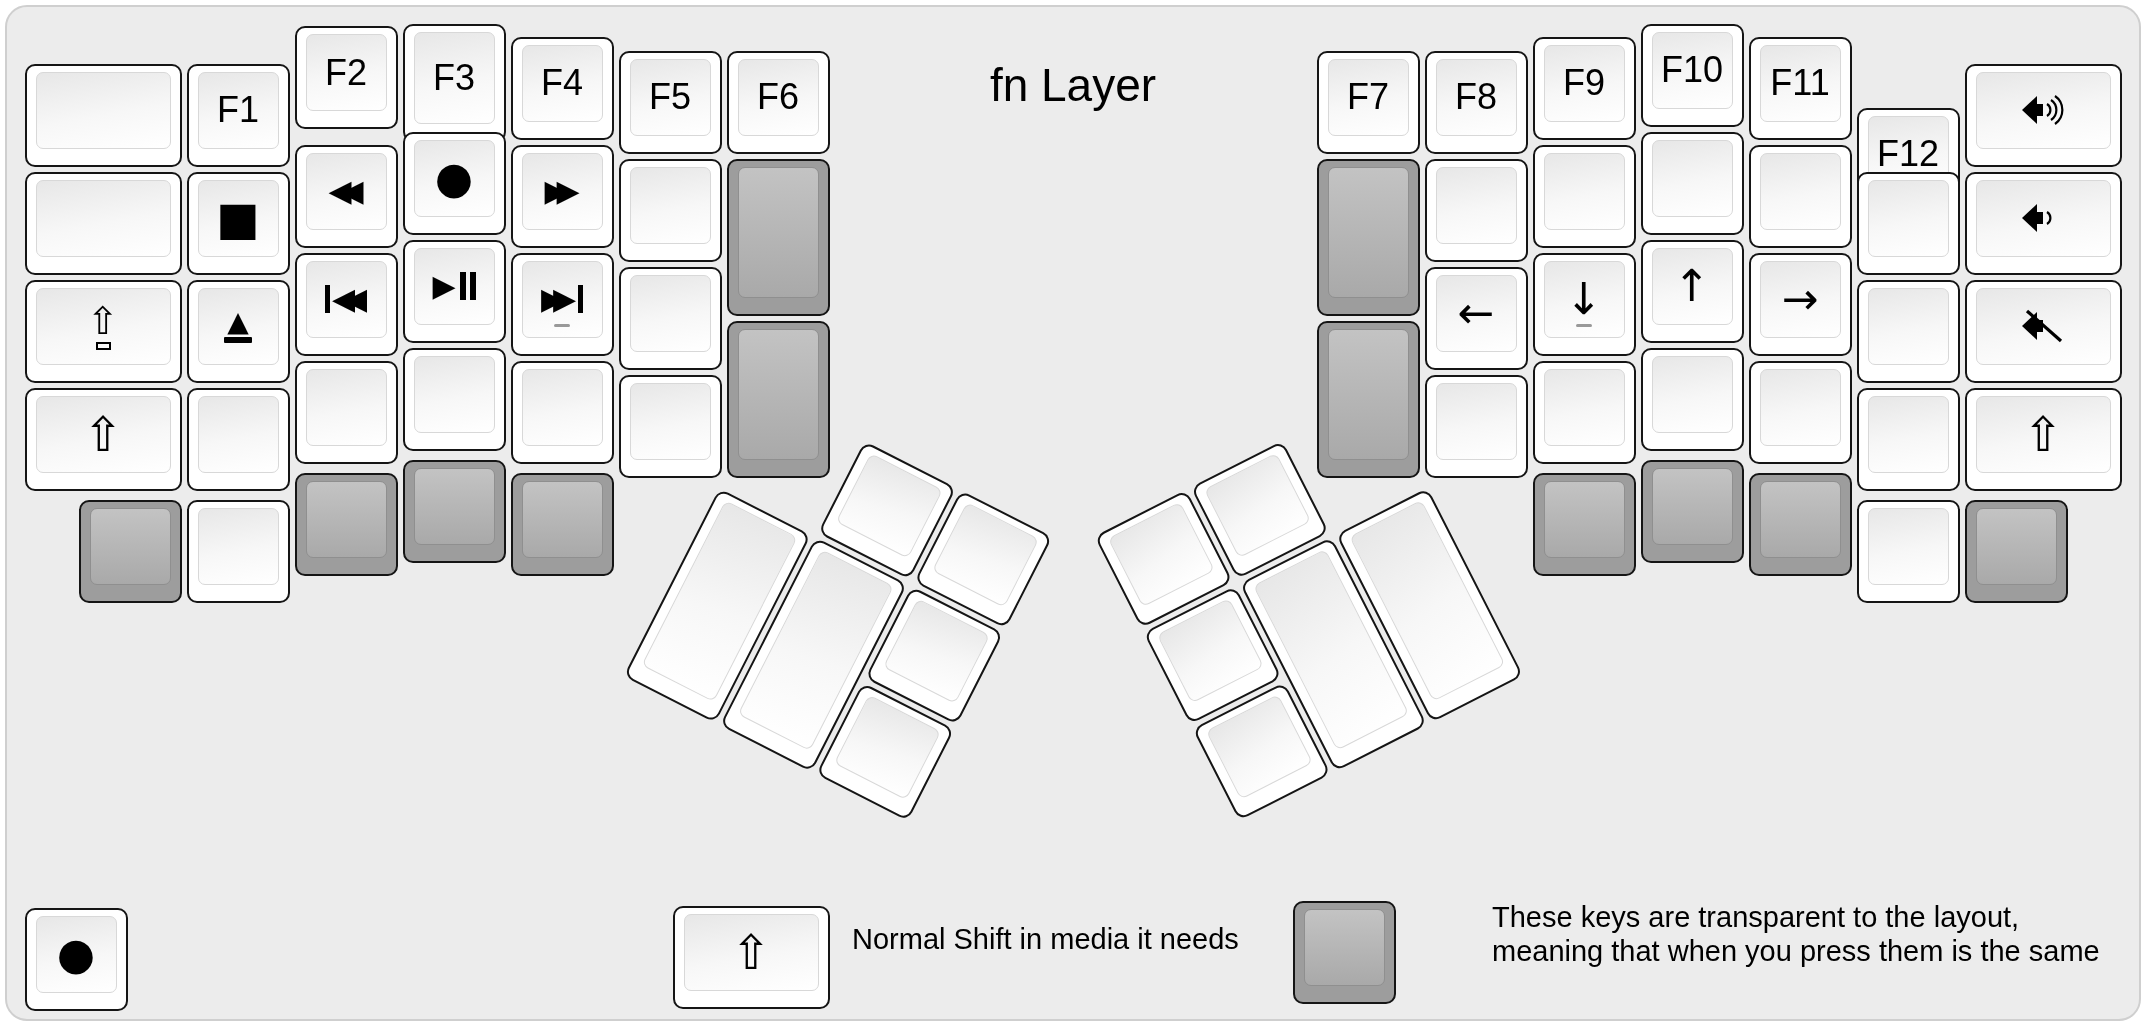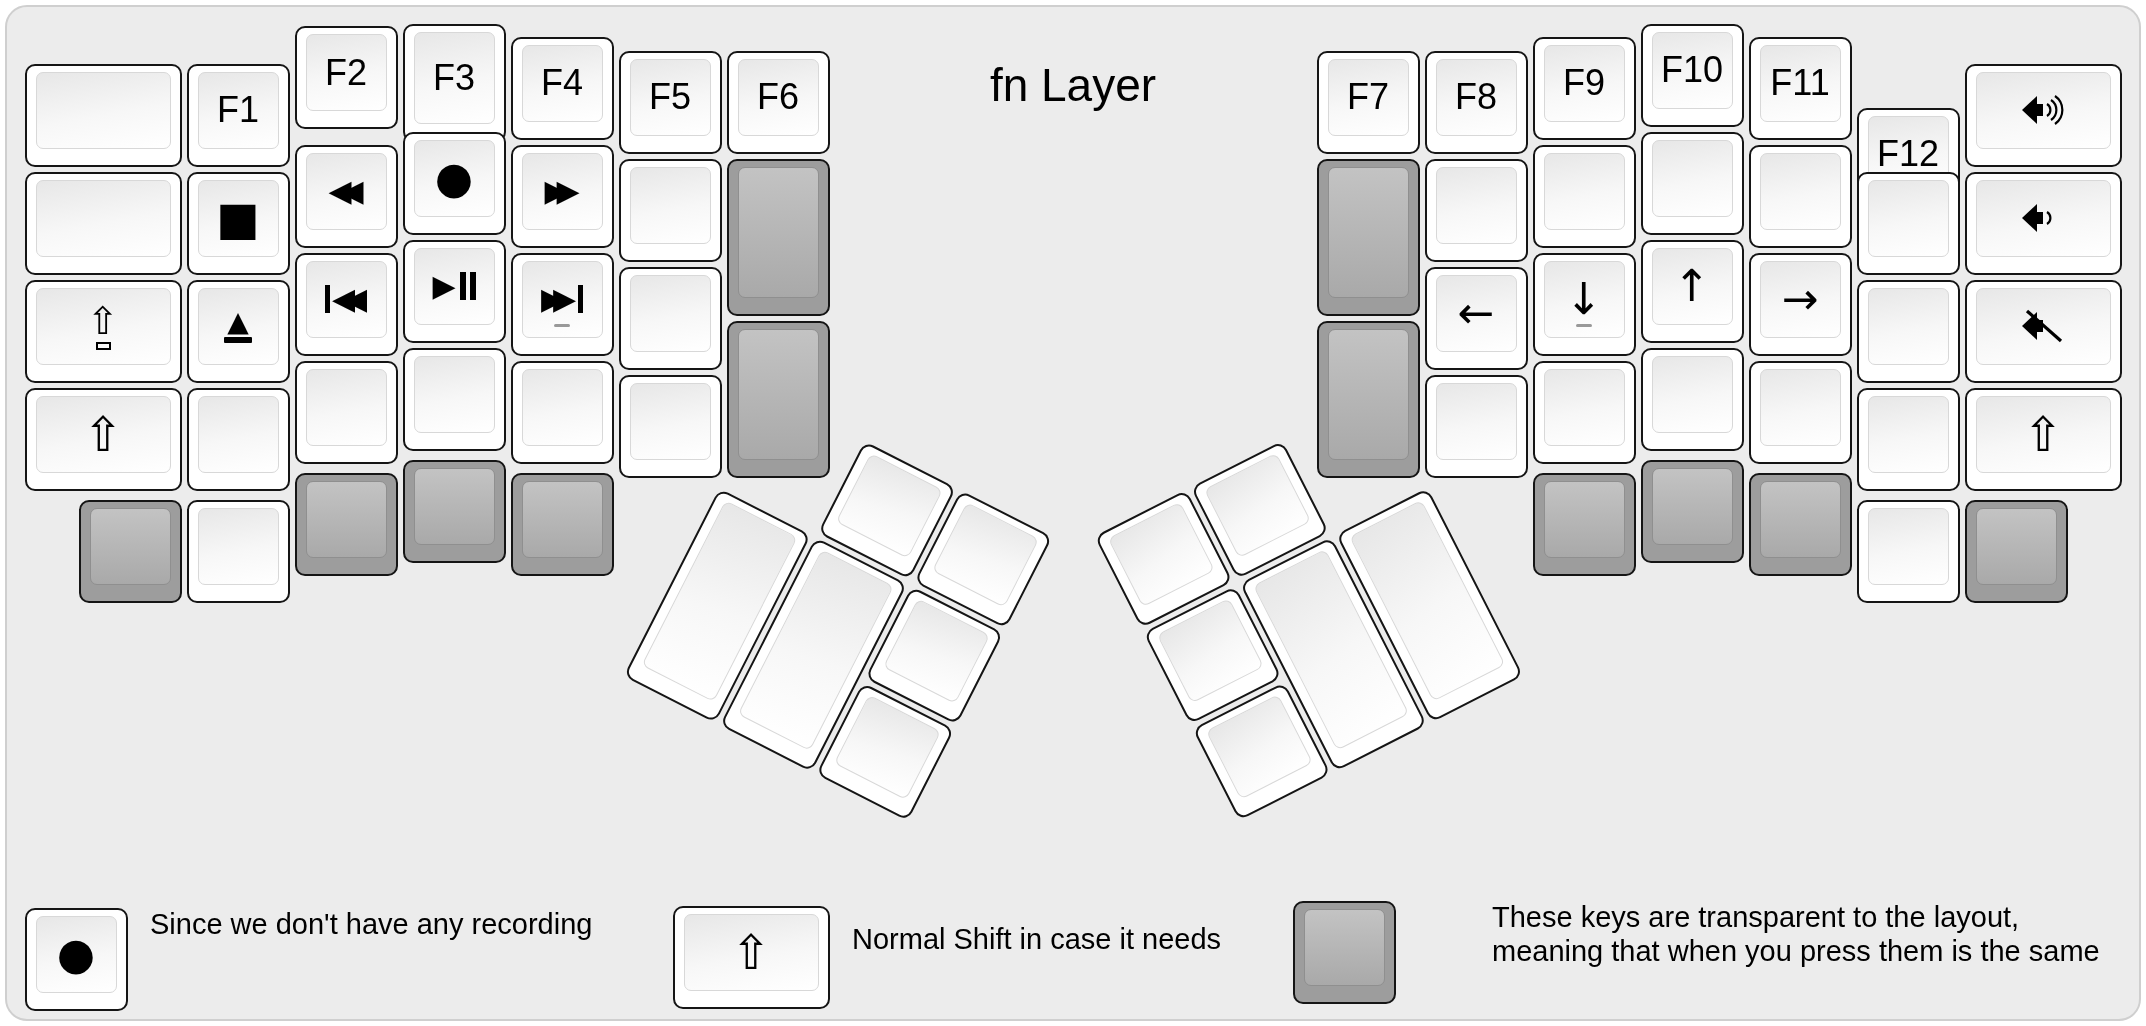--- a/index.html
+++ b/index.html
@@ -397,29 +397,28 @@
       <div class="key white" style="left: 2.5px; top: 218.5px; width: 103px; height: 103px;">
         <div class="top"></div>
       </div>
     </div>
     <div class="key white" style="left: 24.5px; top: 907.5px; width: 103px; height: 103px;">
       <div class="top">
         <span class="ic rec">●</span>
       </div>
     </div>
     <div class="legend-text" style="left: 150px; top: 907px;">
-      <div>Since we don't have any recording</div>
     </div>
     <div class="key white" style="left: 672.5px; top: 905.5px; width: 157px; height: 103px;">
       <div class="top">
         <span class="ic shiftg">⇧</span>
       </div>
     </div>
     <div class="legend-text" style="left: 852px; top: 922px;">
-      <div>Normal Shift in case it needs</div>
+      <div>Normal Shift in media it needs</div>
     </div>
     <div class="key gray" style="left: 1292.5px; top: 900.5px; width: 103px; height: 103px;">
       <div class="top"></div>
     </div>
     <div class="legend-text" style="left: 1492px; top: 900px;">
       <div>These keys are transparent to the layout,</div>
       <div>meaning that when you press them is the same</div>
     </div>
   </div>
 

